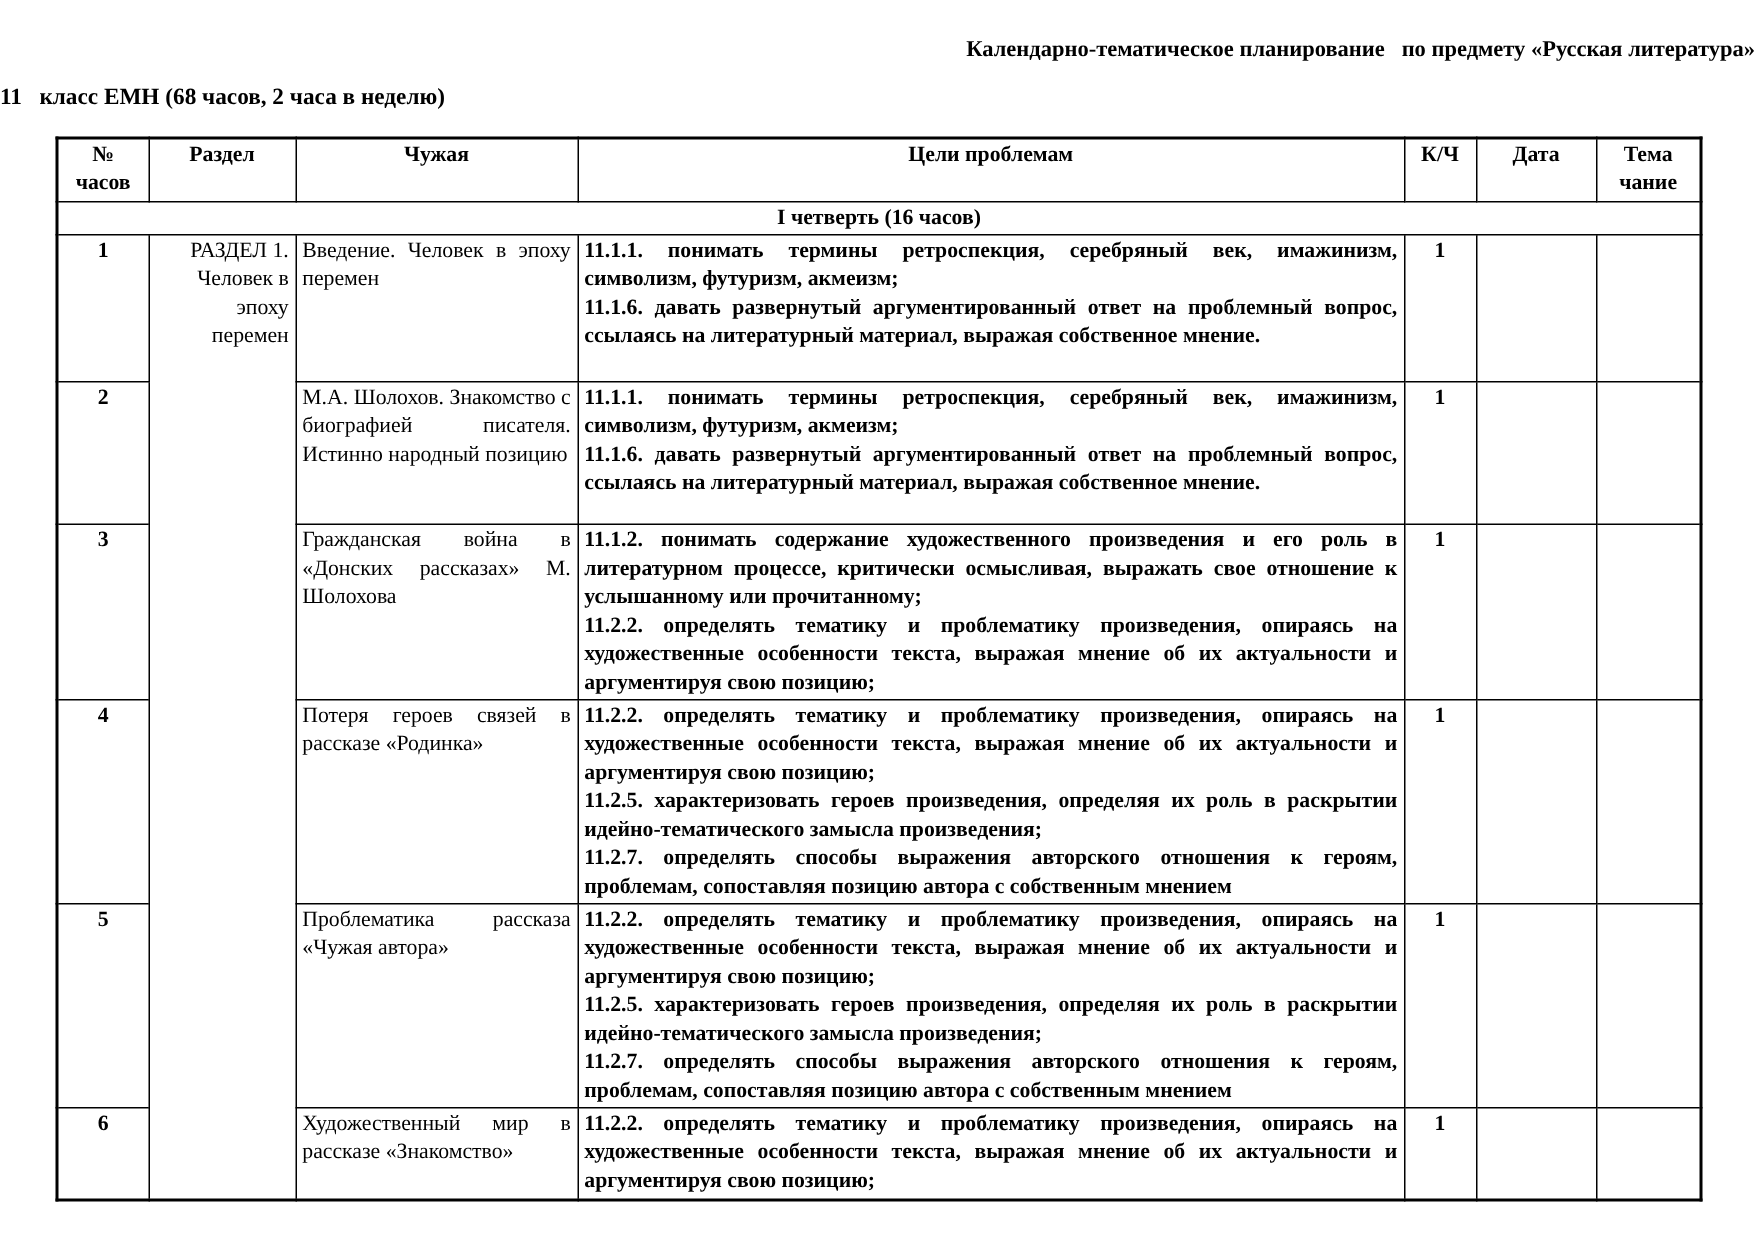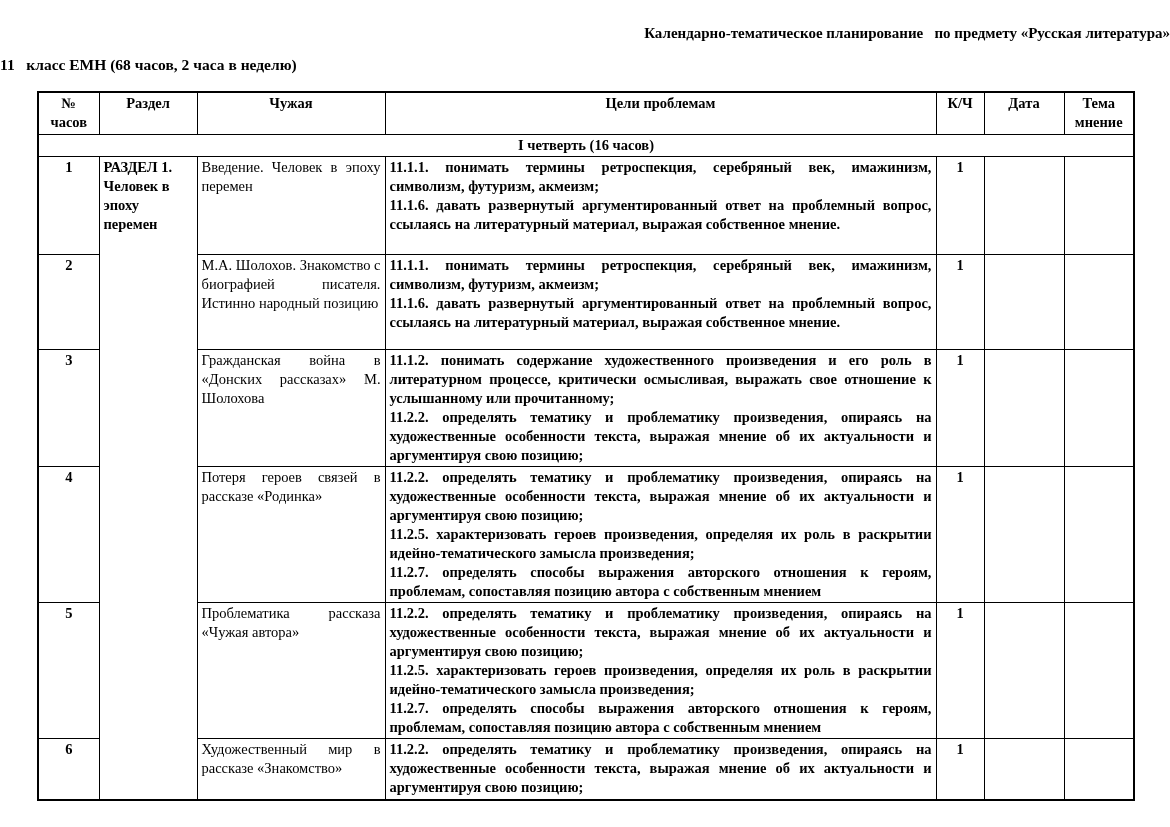--- a/index.html
+++ b/index.html
@@ -60,22 +60,22 @@
     font-weight: bold;
     text-align: center;
     line-height: 17px;
     padding: 1px 2px;
   }
   td.num-cell {
     text-align: center;
     font-weight: bold;
   }
   td.razdel-cell {
-    font-weight: bold;
-    text-align: left;
+    font-weight: normal;
+    text-align: right;
     padding: 1px 4px 1px 5px;
   }
   td.tema-cell {
     text-align: justify;
     padding: 1px 7px 1px 7px;
     margin-left: 36px;
   }
   td.goals-cell {
     text-align: justify;
     padding: 1px 6px 1px 6px;
@@ -120,21 +120,21 @@
         <div>№</div>
         <div>часов</div>
       </th>
       <th class="hdr">Раздел</th>
       <th class="hdr">Чужая</th>
       <th class="hdr">Цели проблемам</th>
       <th class="hdr">К/Ч</th>
       <th class="hdr">Дата</th>
       <th class="hdr">
         <div>Тема</div>
-        <div>мнение</div>
+        <div>чание</div>
       </th>
     </tr>
 
     <tr class="section-row">
       <td class="section-cell" colspan="7">I четверть (16 часов)</td>
     </tr>
 
     <tr class="r1">
       <td class="num-cell">1</td>
       <td class="razdel-cell" rowspan="6">РАЗДЕЛ 1. Человек в эпоху перемен</td>

